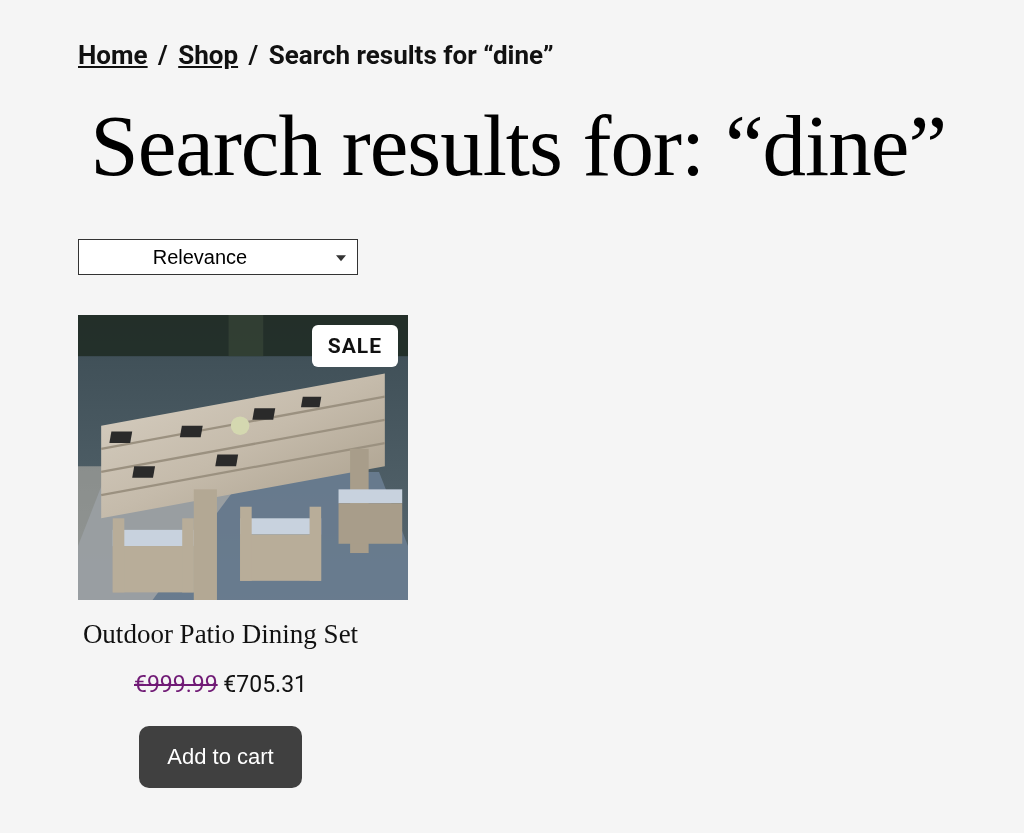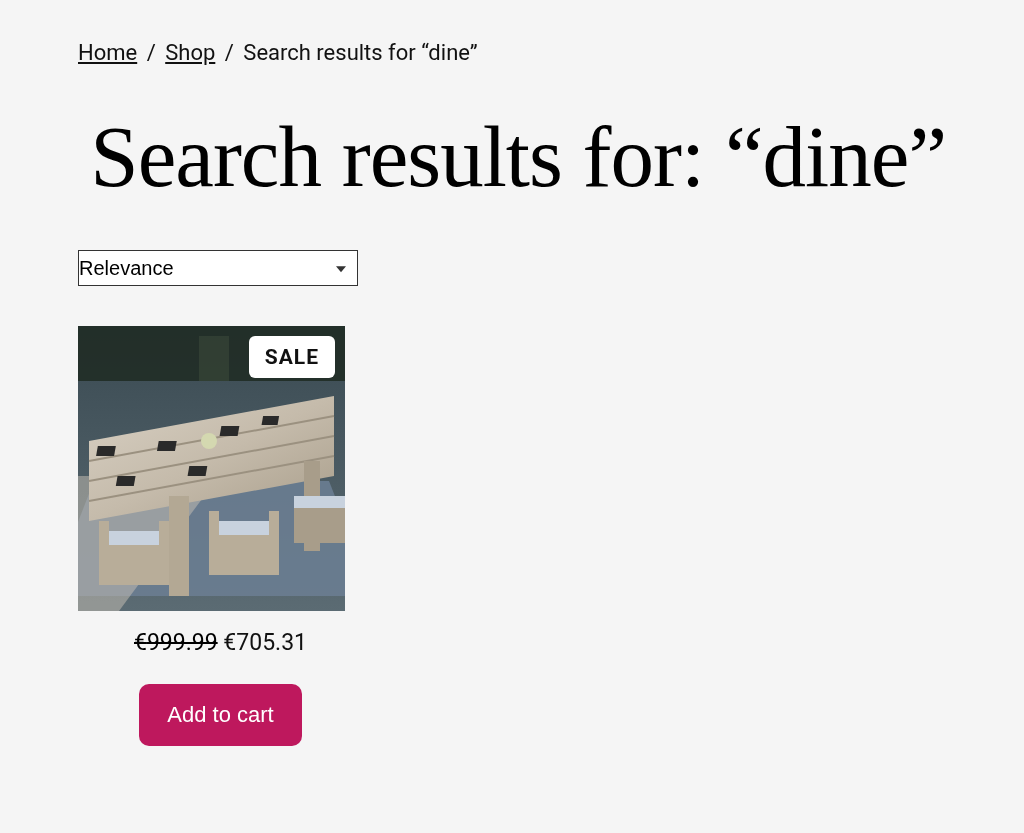--- a/index.html
+++ b/index.html
@@ -9,23 +9,24 @@
     }
     body {
       background: #f5f5f5;
       font-family: -apple-system, BlinkMacSystemFont, "Segoe UI", Roboto, Helvetica, Arial, sans-serif;
       width: 1024px;
       height: 833px;
       padding: 40px 78px;
       color: #111;
     }
     .breadcrumb {
-      font-size: 22px;
-      color: #111;
-      margin-bottom: 46px;
+      font-size: 26px;
+      color: #111;
+      margin-bottom: 30px;
+      font-weight: bold;
     }
     .breadcrumb a {
       color: #111;
       text-decoration: underline;
     }
     .breadcrumb .sep {
       margin: 0 4px;
     }
     .page-title {
       font-family: Georgia, "Times New Roman", serif;
@@ -49,20 +50,21 @@
     }
     .sort-select {
       font-size: 20px;
       padding: 6px 36px 6px 0;
       border: 1px solid #333;
       background: #fff;
       width: 280px;
       appearance: none;
       -webkit-appearance: none;
       position: relative;
+      text-align: center;
     }
     .select-wrap {
       position: relative;
       display: inline-block;
     }
     .select-wrap::after {
       content: "";
       position: absolute;
       right: 12px;
       top: 50%;
@@ -73,21 +75,21 @@
       border-right: 5px solid transparent;
       border-top: 6px solid #333;
       pointer-events: none;
     }
     .product-card {
       width: 285px;
       text-align: center;
     }
     .image-wrap {
       position: relative;
-      width: 267px;
+      width: 330px;
       height: 285px;
       overflow: hidden;
       margin-bottom: 18px;
     }
     .product-image {
       width: 100%;
       height: 100%;
       display: block;
     }
     .sale-badge {
@@ -110,25 +112,25 @@
       margin-bottom: 20px;
       color: #111;
     }
     .price {
       font-size: 23px;
       color: #111;
       margin-bottom: 28px;
     }
     .price .original {
       text-decoration: line-through;
-      color: #000000;
+      color: #701a75;
       margin-right: 0;
     }
     .add-to-cart {
-      background: #be185d;
+      background: #404040;
       color: #fff;
       border: none;
       font-size: 22px;
       font-weight: 500;
       padding: 18px 28px;
       border-radius: 10px;
       cursor: pointer;
     }
   </style>
 </head>
@@ -205,18 +207,19 @@
       <g>
         <rect x="225" y="170" width="55" height="12" fill="#c8d2de"></rect>
         <rect x="225" y="182" width="55" height="35" fill="#a89d8a"></rect>
       </g>
 
       <rect x="0" y="0" width="285" height="55" fill="#1f2a22" opacity="0.85"></rect>
       <rect x="130" y="10" width="30" height="45" fill="#3a4a3a" opacity="0.6"></rect>
     </svg>
     <span class="sale-badge">SALE</span>
   </a>
+  <h2 class="product-title">Outdoor Patio Dining Set</h2>
   <div class="price">
     <span class="original"><span>€</span><span>999.99</span></span>
     <span class="sale"><span>€</span><span>705.31</span></span>
   </div>
   <button class="add-to-cart">Add to cart</button>
 </div>
 
 </body></html>

